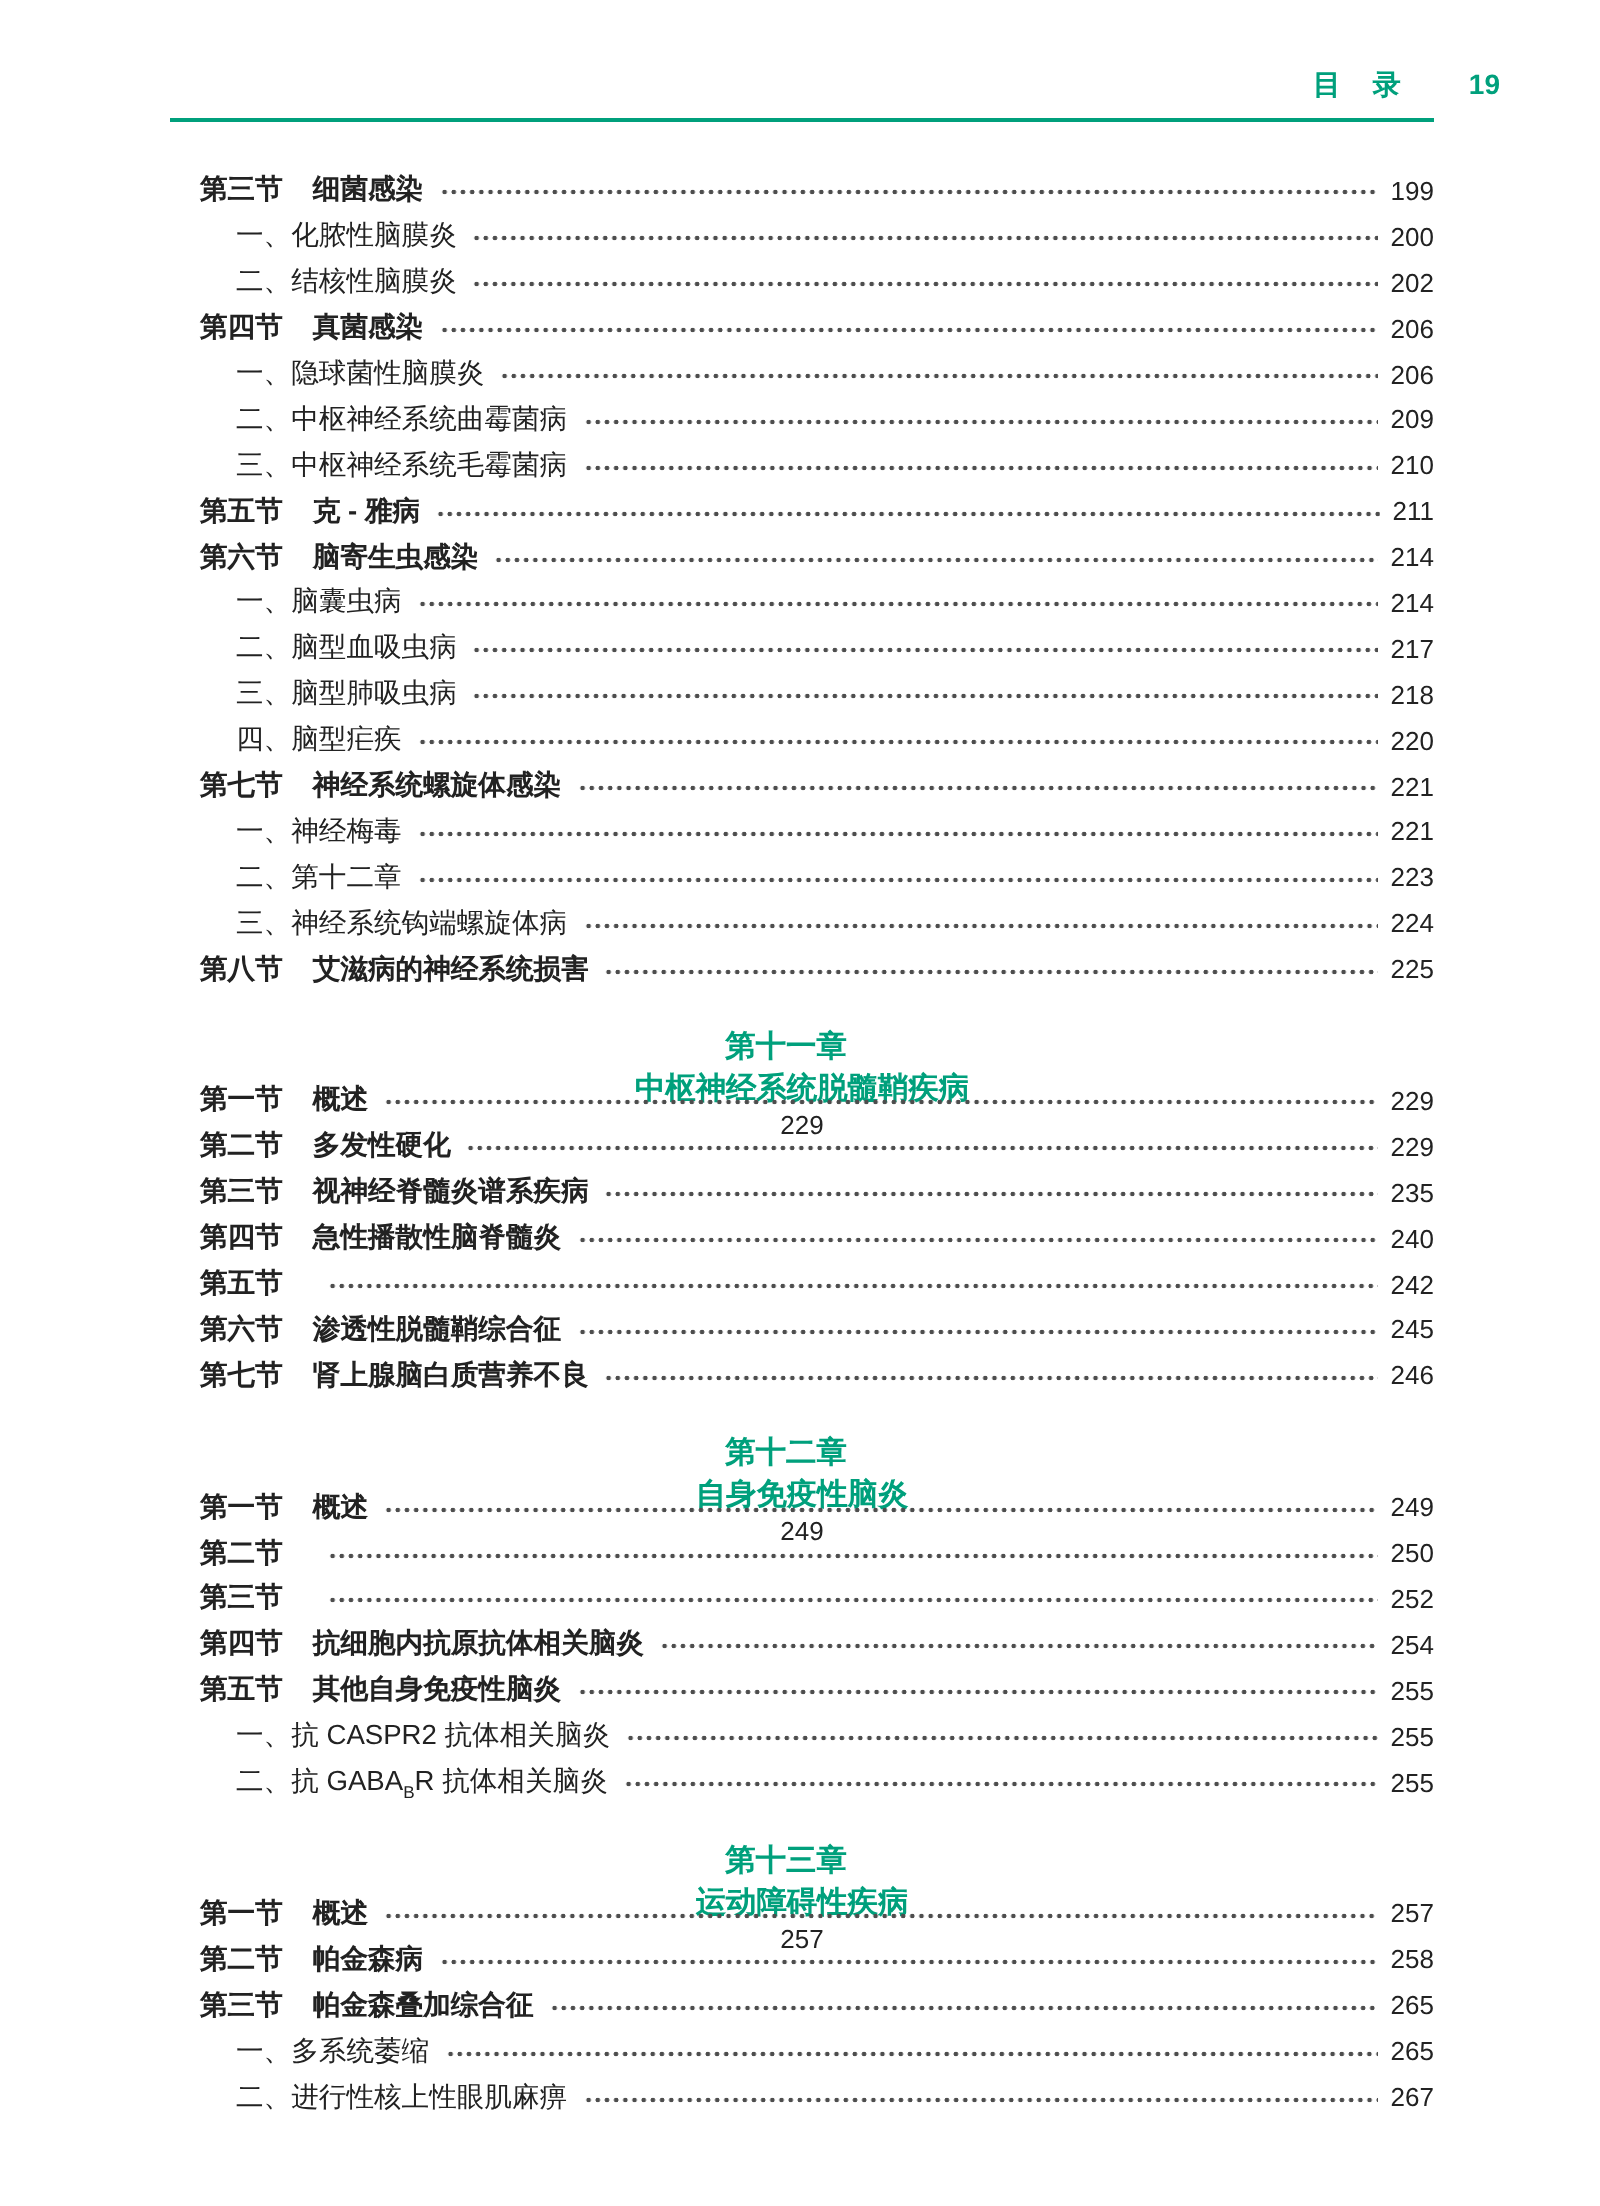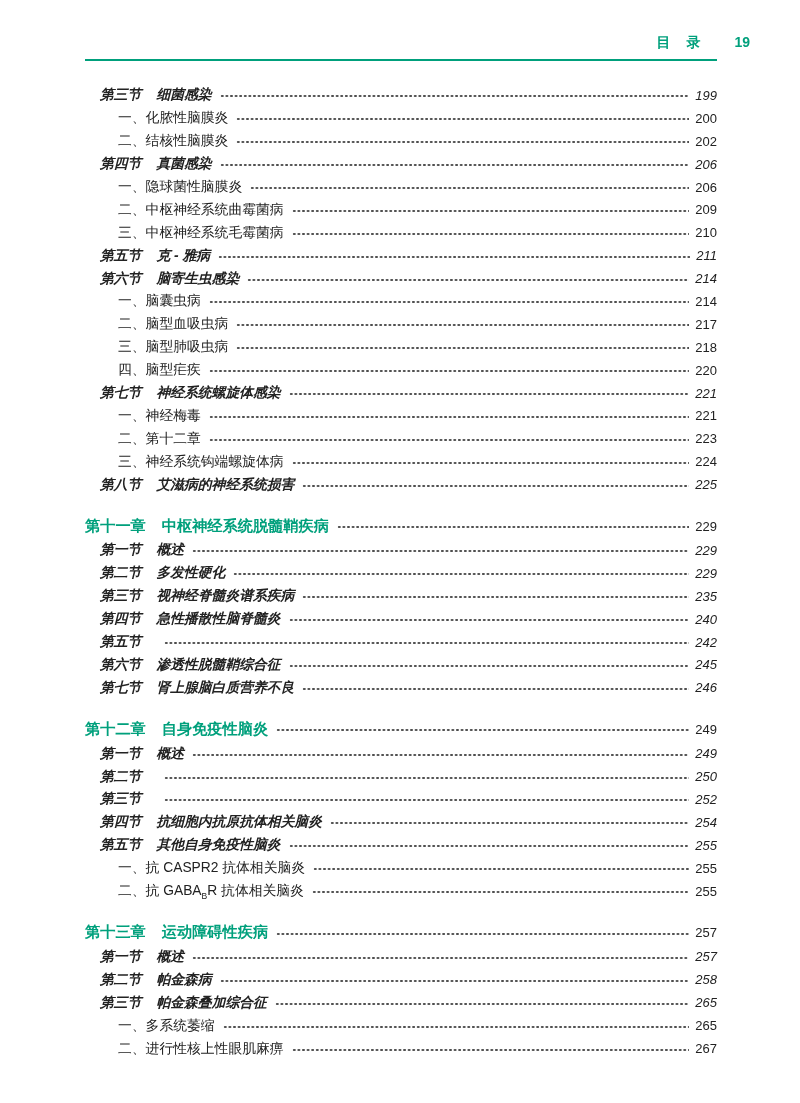--- a/index.html
+++ b/index.html
@@ -30,29 +30,29 @@
   .row { display:flex; align-items:center; height:22.9px; font-size:13.8px; color:var(--ink); }
   .row .num   { flex:none; white-space:pre; }
   .row .title { flex:none; white-space:pre; }
   .row .leader {
     flex:1; height:4px; margin:0 6px 0 8px; position:relative; top:1px;
     background-image:radial-gradient(circle, #4d4d4d 1px, rgba(0,0,0,0) 1.3px);
     background-size:4.6px 4px; background-repeat:repeat-x; background-position:0 50%;
   }
   .row .page { flex:none; text-align:center; font-size:13px; font-weight:normal; color:var(--ink); }
 
-  .row.section { padding-left:15px; font-weight:bold;font-style:italic; }
+  .row.section { padding-left:15px; font-weight:bold; }
   .row.section .num { margin-right:15px; }
 
   .row.item { padding-left:33px; font-weight:normal; }
   .row.item .num { margin-right:0; }
 
   .row.chapter {
     padding-left:0; margin-top:17px; height:26px;
-    font-weight:bold; font-size:15.2px; color:var(--teal);
+    font-weight:bold; font-size:15.2px; color:var(--teal);flex-direction:column;
   }
   .row.chapter .num { margin-right:16px; }
   .row.chapter .title { color:var(--teal); }
 
   sub { font-size:0.62em; }
 </style>
 </head>
 <body>
 
 <div class="sheet">

